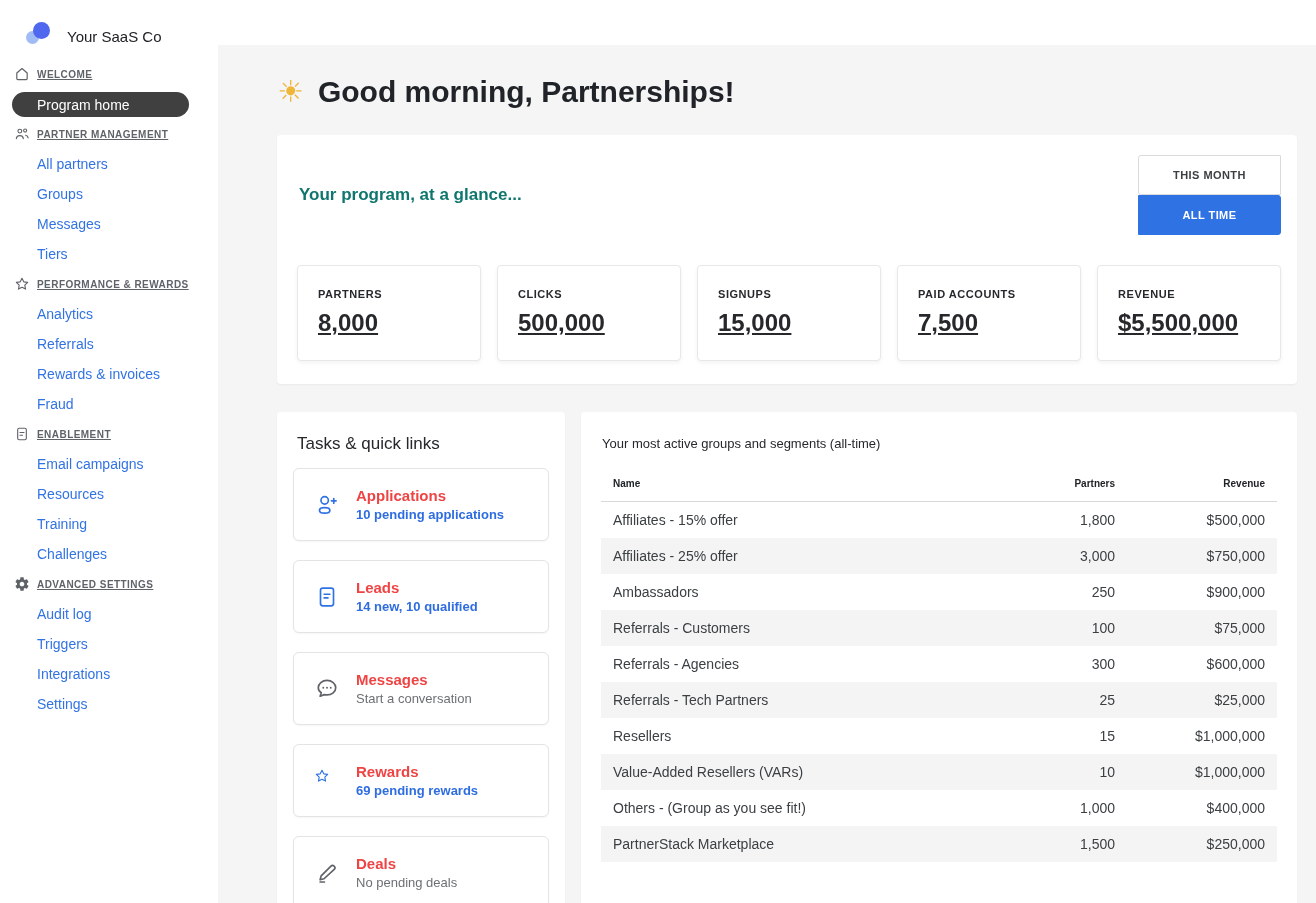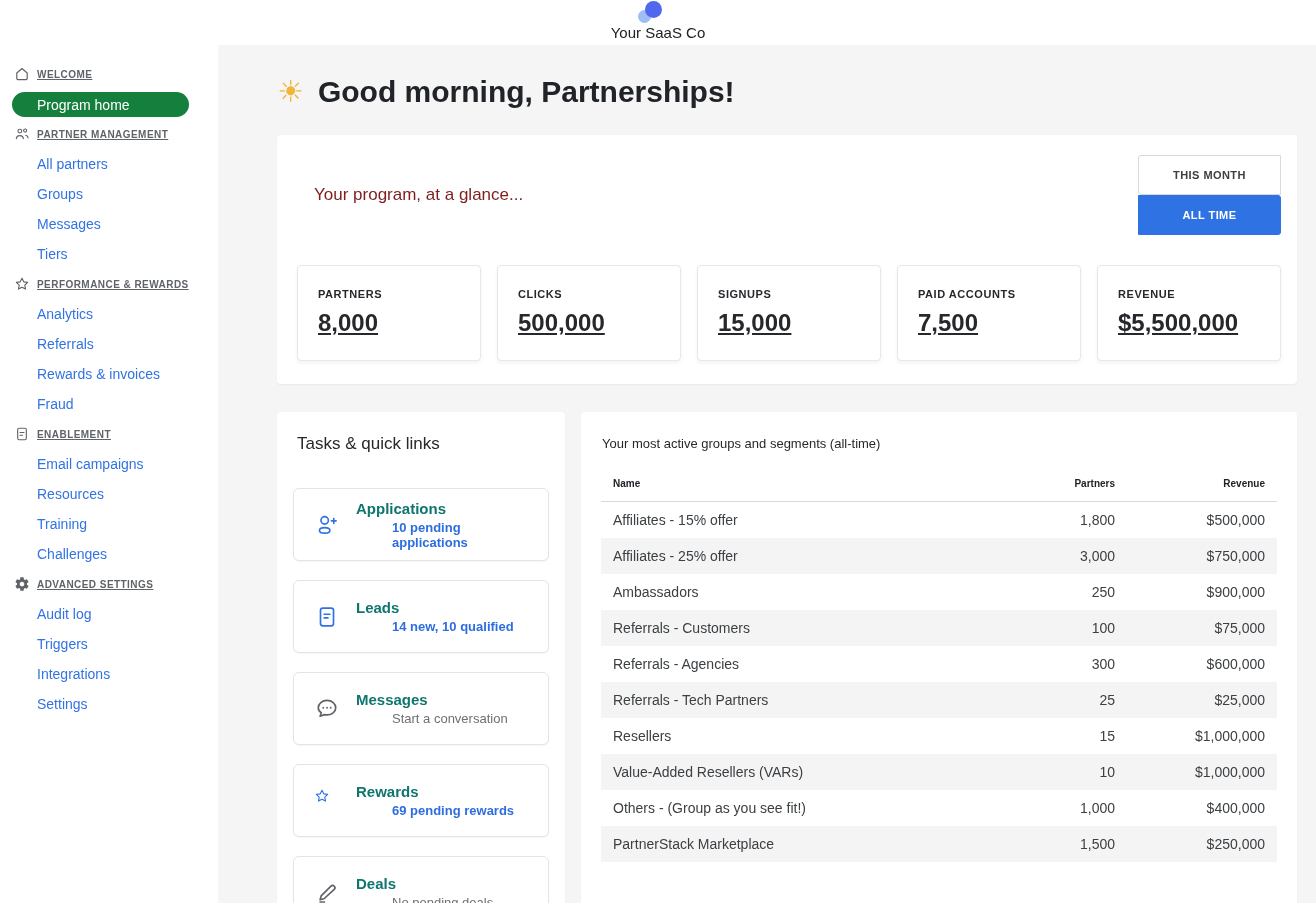--- a/index.html
+++ b/index.html
@@ -1,68 +1,68 @@
 <!DOCTYPE html>
 <html><head>
 <meta charset="utf-8">
 <style>
   * { box-sizing: border-box; }
   html, body { margin:0; padding:0; width:1316px; height:903px; overflow:hidden; background:#fff;
     font-family:"Liberation Sans","DejaVu Sans",sans-serif; -webkit-font-smoothing:antialiased; }
 
-  .topbar { height:45px; display:flex; align-items:center; padding:0 25px; background:#fff;flex-direction:column; }
+  .topbar { height:45px; display:flex; align-items:flex-end; padding:0 25px; background:#fff; }
   .logo { width:26px; height:24px; position:relative; margin-right:16px; }
   .logo .c1 { position:absolute; right:1px; top:1px; width:17px; height:17px; border-radius:50%; background:#4f68ee; }
   .logo .c2 { position:absolute; left:1px; bottom:1px; width:13px; height:13px; border-radius:50%; background:#8fb0f2; opacity:.85; }
   .brand { font-size:15px; font-weight:500; color:#202226; }
 
   .shell { display:flex; height:858px; }
 
   
   .sidebar { width:218px; flex:none; background:#fff; padding-top:14px; overflow:hidden; }
   .nav-head { display:flex; align-items:center; height:30px; padding-left:14px; color:#5f6368; }
   .nav-head .icon { width:16px; height:16px; margin-right:7px; display:flex; align-items:center; justify-content:center; }
   .nav-head .icon svg { display:block; }
   .nav-head .lbl { font-size:10px; font-weight:700; letter-spacing:.045em; padding-top:1px;text-decoration:underline; }
   .nav-item { display:flex; align-items:center; height:30px; padding-left:37px; font-size:14px; color:#3273e3; cursor:pointer; }
-  .nav-item.active { margin:3px 0 2px 12px; width:177px; height:25px; padding-left:25px; background:#15803d; color:#fff; border-radius:13px; }
+  .nav-item.active { margin:3px 0 2px 12px; width:177px; height:25px; padding-left:25px; background:#404040; color:#fff; border-radius:13px; }
 
   
   .main { flex:1; background:#f5f5f6; padding:30px 19px 0 59px; overflow:hidden; }
   .greeting { display:flex; align-items:center; font-size:30px; font-weight:600; color:#202327; margin:0 0 26px 0; }
   .sun { color:#efb63a; font-size:30px; margin-right:14px; line-height:1; }
 
   .glance-card { background:#fff; border-radius:4px; padding:20px 16px 23px 20px; box-shadow:0 1px 2px rgba(22,26,37,.05); }
   .glance-head { display:flex; align-items:center; justify-content:space-between; margin-bottom:30px; }
-  .glance-title { font-size:17px; font-weight:400; color:#7f1d1d; margin:15px; padding-left:2px; }
+  .glance-title { font-size:17px; font-weight:700; color:#0f766e; margin:0; padding-left:2px; }
   .toggle { display:flex;flex-direction:column; }
   .toggle-btn { min-width:143px; height:40px; display:flex; align-items:center; justify-content:center;
     font-family:inherit; font-size:11px; font-weight:700; letter-spacing:.04em; cursor:pointer; }
   .toggle-btn.inactive { background:#fff; border:1px solid #d9dadc; color:#3c4043; border-radius:3px 0 0 3px; }
   .toggle-btn.active { background:#2e72e4; border:1px solid #2e72e4; color:#fff; border-radius:0 3px 3px 0; }
 
   .stats { display:flex; gap:16px; }
   .stat-card { flex:1; background:#fff; border:1px solid #e7e8ea; border-radius:4px;
     box-shadow:0 2px 4px rgba(22,26,37,.05); padding:22px 20px; height:96px; }
   .stat-label { font-size:11px; font-weight:700; letter-spacing:.05em; color:#26282c; }
   .stat-value { font-size:24px; font-weight:700; color:#26282c; margin-top:9px;text-decoration:underline; }
 
   .bottom-row { display:flex; gap:16px; margin-top:28px; height:510px; }
 
   .tasks-panel { width:288px; flex:none; background:#fff; border-radius:4px; padding:16px; box-shadow:0 1px 2px rgba(22,26,37,.05); }
-  .tasks-title { font-size:17px; font-weight:400; color:#26282c; margin:6px 4px 34px; }
+  .tasks-title { font-size:17px; font-weight:400; color:#26282c; margin:6px 4px 14px; }
   .task-box { height:73px; border:1px solid #e3e4e6; border-radius:6px; background:#fff;
     box-shadow:0 1px 2px rgba(22,26,37,.04); display:flex; align-items:center;
     padding:0 12px 0 20px; margin-bottom:19px; cursor:pointer; }
   .task-icon { width:26px; height:26px; margin-right:16px; flex:none; }
   .task-icon svg { display:block; }
   .task-icon.blue { color:#2e72e4; }
   .task-icon.gray { color:#5f6368; }
-  .task-title { font-size:15px; font-weight:700; color:#0f766e; }
-  .task-sub { font-size:13px; margin-top:3px;margin-left:36px; }
+  .task-title { font-size:15px; font-weight:700; color:#ef4444; }
+  .task-sub { font-size:13px; margin-top:3px; }
   .task-sub.link { color:#2e6de0; font-weight:600; }
   .task-sub.muted { color:#6c7074; }
 
   .table-card { flex:1; background:#fff; border-radius:4px; padding:24px 20px; box-shadow:0 1px 2px rgba(22,26,37,.05); }
   .table-title { font-size:13px; font-weight:400; color:#26282c; margin:0 0 18px 1px; }
   table { width:100%; border-collapse:collapse; }
   th { font-size:10px; font-weight:700; color:#202327; text-align:left; padding:9px 12px 12px; border-bottom:1px solid #d8d9db; }
   th.num, td.num { text-align:right; }
   th.col-partners { width:120px; }
   th.col-revenue { width:150px; }

